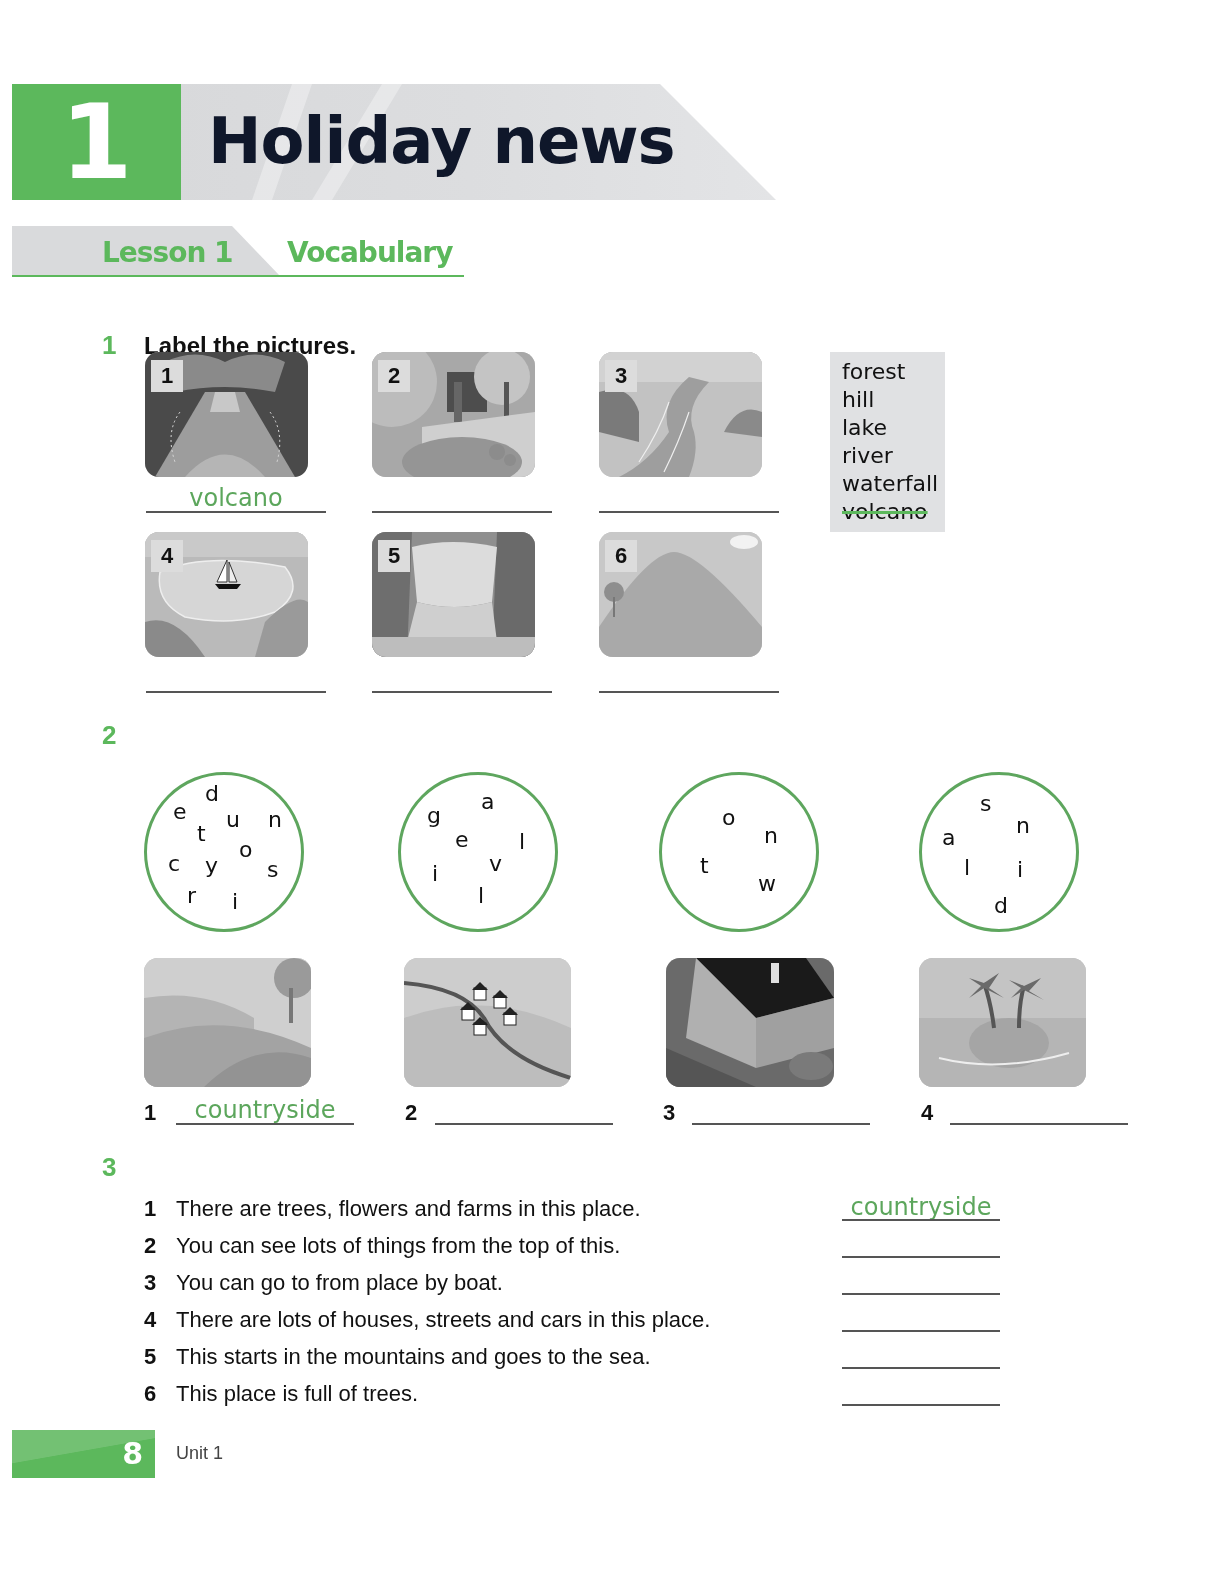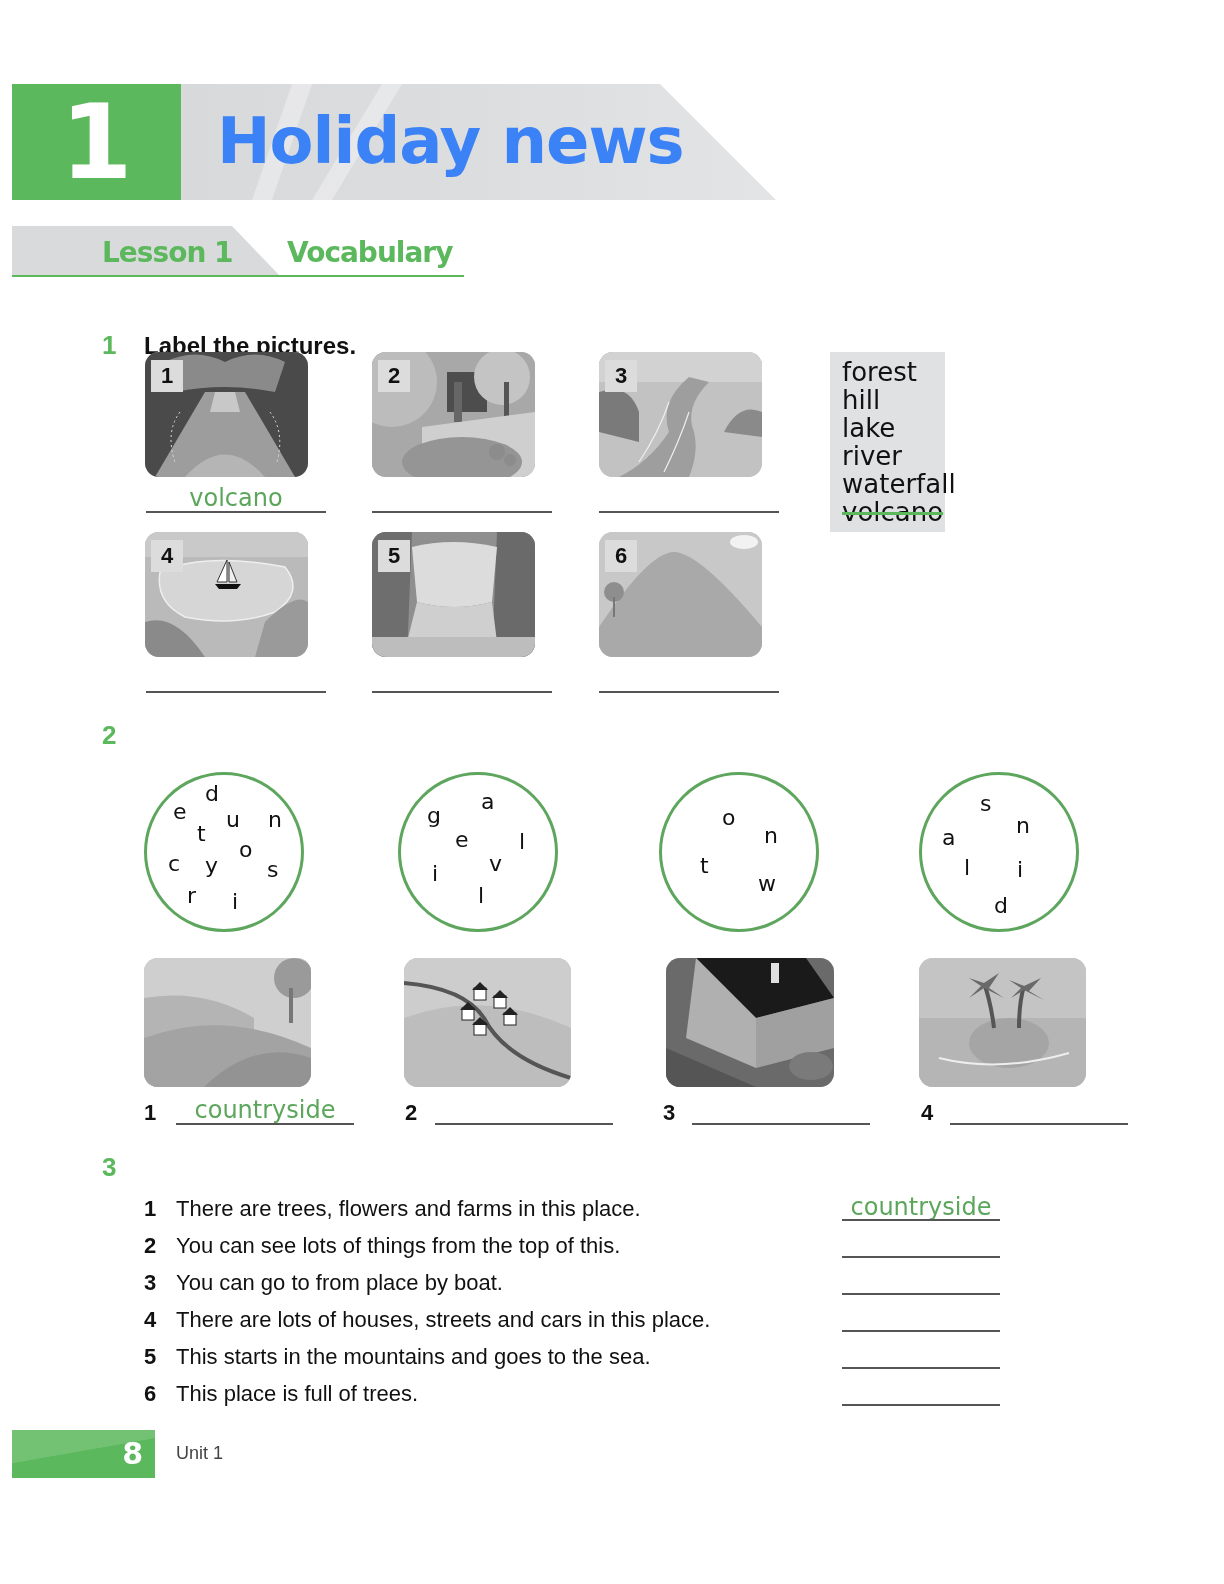--- a/index.html
+++ b/index.html
@@ -16,21 +16,21 @@
   .unit-banner .stripe { position: absolute; top: 0; height: 116px; background: rgba(255,255,255,0.35); }
   .unit-banner .s1 { left: 240px; width: 60px; clip-path: polygon(40px 0, 60px 0, 20px 116px, 0 116px); }
   .unit-banner .s2 { left: 300px; width: 90px; clip-path: polygon(70px 0, 90px 0, 20px 116px, 0 116px); }
   .unit-banner .num-box {
     position: absolute; left: 0; top: 0; width: 169px; height: 116px; background: #5cb85c;
     color: #fff; font-weight: bold; font-size: 104px; line-height: 116px; text-align: center;
     font-family: "DejaVu Sans", sans-serif;
   }
   .unit-banner .title {
     position: absolute; left: 196px; top: 20px; font-size: 64px; font-weight: bold;
-    color: #3b82f6; font-family: "DejaVu Sans", sans-serif; letter-spacing: -1px; margin-left: 9px;
+    color: #0f172a; font-family: "DejaVu Sans", sans-serif; letter-spacing: -1px;
   }
 
   .lesson-bar { position: absolute; left: 12px; top: 226px; width: 452px; height: 52px; }
   .lesson-bar .gray {
     position: absolute; left: 0; top: 0; width: 268px; height: 50px;
     background: #d9dadc; clip-path: polygon(0 0, 220px 0, 268px 50px, 0 50px);
   }
   .lesson-bar .underline { position: absolute; left: 0; top: 49px; width: 452px; height: 2px; background: #5cb85c; }
   .lesson-bar .lesson-label {
     position: absolute; left: 90px; top: 10px; font-size: 28px; font-weight: bold; color: #5cb85c;
@@ -59,21 +59,21 @@
   .answer-line { position: absolute; height: 2px; background: #555; }
   .answer-text {
     position: absolute; text-align: center; color: #5ca65c; font-size: 24px;
     font-family: "DejaVu Sans", sans-serif; font-weight: normal;
   }
 
   .word-box {
     position: absolute; left: 830px; top: 352px; width: 115px; height: 180px; background: #e0e1e3;
     padding: 6px 0 0 12px;
   }
-  .word-box .word { font-size: 26px; line-height: 28px; color: #111; font-family: "DejaVu Sans", sans-serif; }
+  .word-box .word { font-size: 22px; line-height: 28px; color: #111; font-family: "DejaVu Sans", sans-serif; }
   .word-box .word.struck { text-decoration: line-through; text-decoration-color: #5cb85c; text-decoration-thickness: 3px; }
 
   
   .circle { position: absolute; width: 160px; height: 160px; border: 3px solid #5ea65e; border-radius: 50%; }
   .circle .letter { position: absolute; font-size: 22px; color: #111; font-family: "DejaVu Sans", sans-serif; }
 
   .place-num { position: absolute; font-size: 22px; font-weight: bold; color: #111; }
 
   
   .clue { position: absolute; left: 144px; display: flex; align-items: baseline; }

